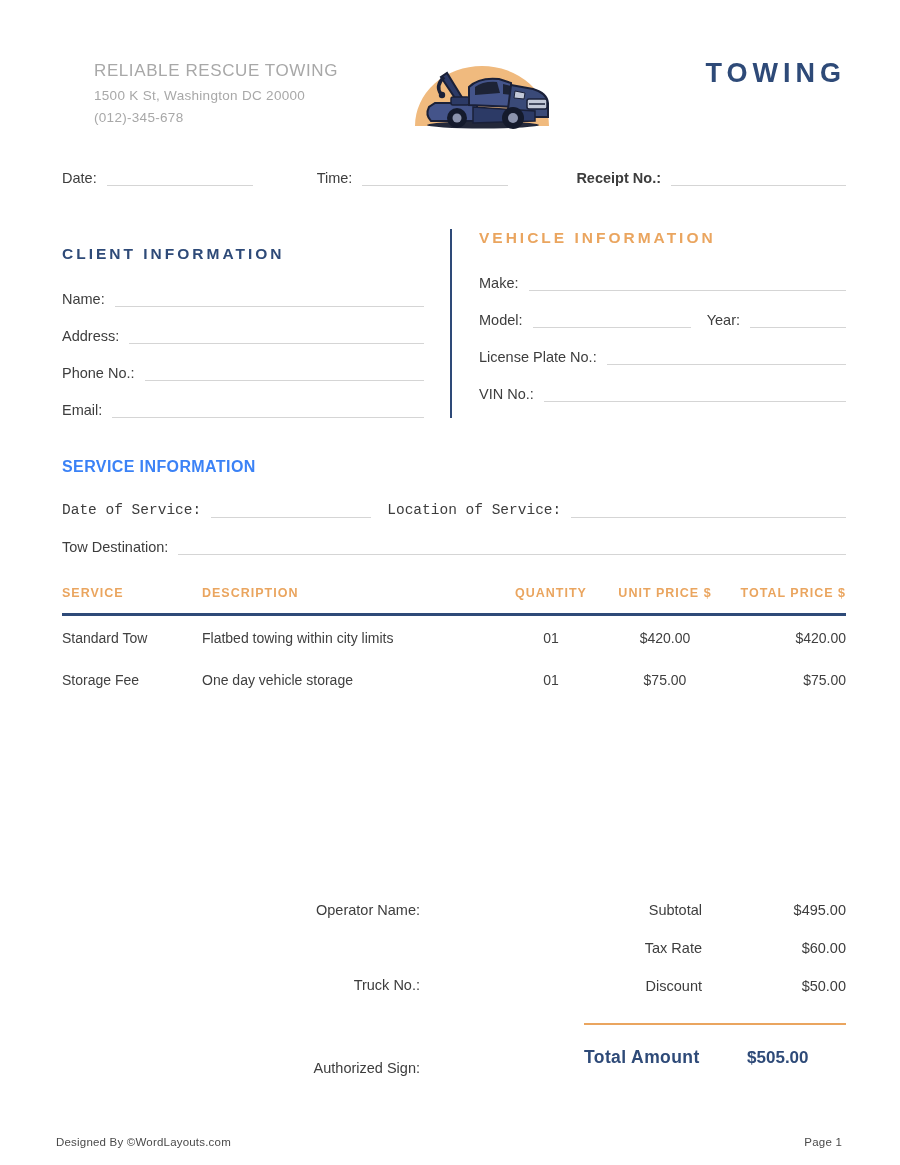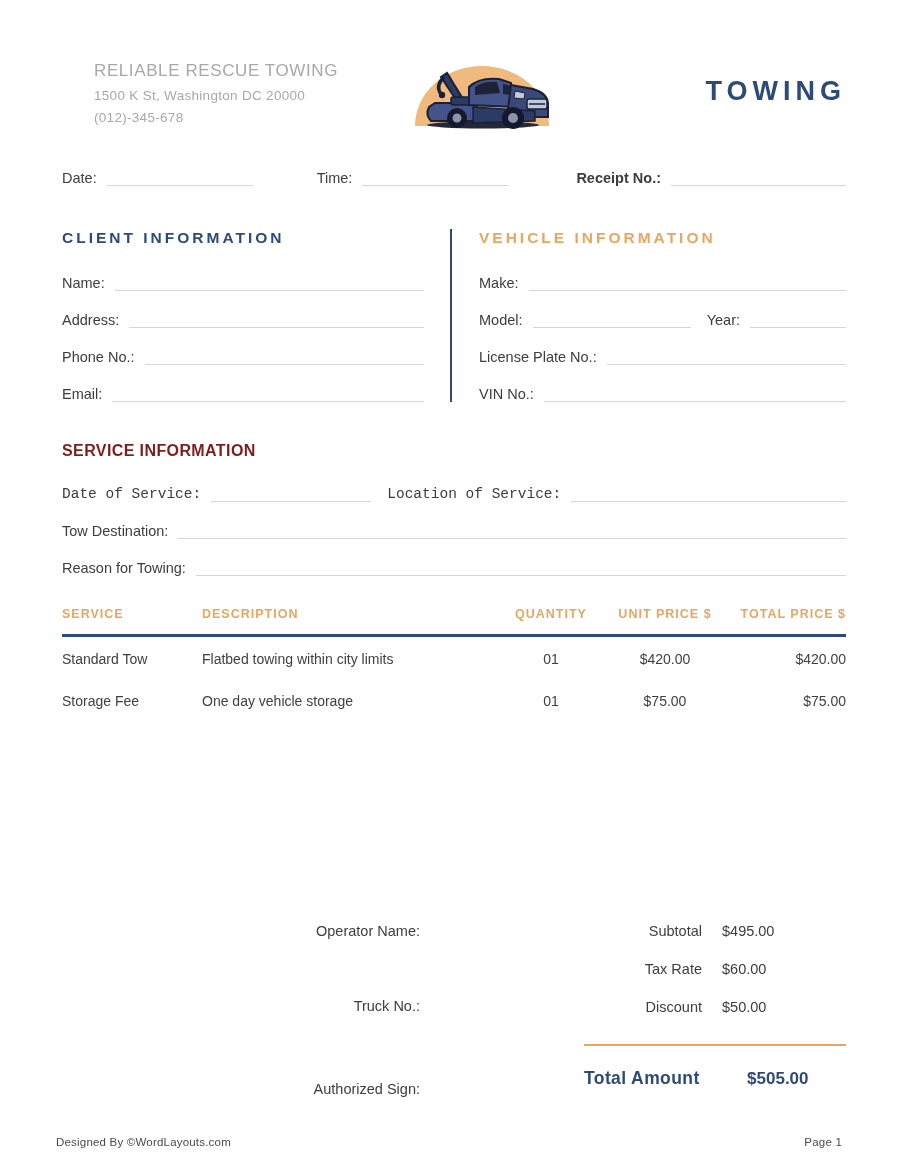--- a/index.html
+++ b/index.html
@@ -6,68 +6,68 @@
   html,body { background:#ffffff; }
   body { width:900px; font-family:"Liberation Sans", sans-serif; color:#3d3d3d; }
   .page { position:relative; width:900px; height:1165px; background:#fff; padding:55px 54px 0 62px; overflow:hidden; }
 
   
   .header { display:flex; justify-content:space-between; align-items:flex-start; }
   .company { padding-top:6px; color:#a8a8a8;margin-left:32px; }
   .company-name { font-size:17px; letter-spacing:0.6px; }
   .company-line { font-size:13.5px; margin-top:7px; letter-spacing:0.3px; }
   .logo { width:150px; height:78px; flex:0 0 auto; margin-right:80px; }
-  .doc-title { text-align:right; padding-top:3px;margin-top:18px; }
+  .doc-title { text-align:right; padding-top:3px; }
   .doc-title-1 { font-size:27px; font-weight:bold; color:#2e4a78; letter-spacing:5px; }
   .doc-title-2 { font-size:27px; font-weight:bold; color:#eaa55f; letter-spacing:7px; margin-top:7px; }
 
   
   .meta-row { margin-top:37px; display:flex; align-items:flex-end; font-size:14.5px; }
   .meta-item { display:flex; align-items:flex-end; }
   .wline { border-bottom:1px solid #d5d5d5; height:15px; }
   .meta-item .wline { margin-left:10px; }
   .w-date { width:146px; } .w-time { width:146px; }
   .meta-gap1 { width:64px; } .meta-gap2 { width:68px; }
   .meta-receipt { flex:1;font-weight:bold; } .meta-receipt .wline { flex:1; }
 
   
   .two-col { margin-top:43px; display:flex; }
-  .col-left { width:388px; padding-right:26px; }
+  .col-left { width:388px; padding-right:26px;margin-top:16px; }
   .col-right { flex:1; border-left:2px solid #2e4a78; padding-left:27px; }
   .sec-heading { font-size:15.5px; font-weight:bold; letter-spacing:3px; }
   .blue { color:#2e4a78; } .orange { color:#eaa55f; }
   .field { display:flex; align-items:flex-end; margin-top:21px; font-size:14.5px; white-space:nowrap; }
   .field .wline { flex:1; margin-left:10px; }
   .field .wline-fixed { flex:0 0 auto; }
   .sub-label { margin-left:16px; }
 
   
   .service-sec { margin-top:40px; }
-  .sec-heading-tight { font-size:16px; font-weight:bold; letter-spacing:0.4px; color:#7f1d1d; }
+  .sec-heading-tight { font-size:16px; font-weight:bold; letter-spacing:0.4px; color:#3b82f6; }
   .w-dos { width:160px; flex:0 0 160px; }
   .w-year { width:96px; flex:0 0 96px; }
 
   
   .tbl { margin-top:31px; font-size:14px; }
   .tbl-header { display:flex; align-items:flex-end; color:#eaa55f; font-weight:bold; font-size:12.5px; letter-spacing:1px; padding-bottom:13px; border-bottom:3px solid #2e4a78; }
   .tbl-row { display:flex; padding-top:14px; padding-bottom:12px; color:#404040; }
   .c1 { width:140px; } .c2 { width:294px; } .c3 { width:110px; text-align:center; }
   .c4 { width:118px; text-align:center; } .c5 { width:122px; text-align:right; }
 
   .big-spacer { height:202px; }
 
   
   .bottom { display:flex; align-items:flex-start; }
   .sign-col { width:358px; font-size:14.5px; }
   .sign-col .field { margin-top:0;flex-direction:column; }
   .sign-gap1 { height:58px; } .sign-gap2 { height:66px; }
   .totals-col { margin-left:auto; width:262px; font-size:14.5px; }
   .t-row { display:flex; align-items:baseline; margin-bottom:22px; }
   .t-label { width:118px; text-align:right; }
-  .t-value { flex:1; text-align:left;margin-left:20px; }
+  .t-value { flex:1; text-align:right;margin-left:20px; }
   .t-divider { border-top:2px solid #eaa55f; margin-top:29px; }
   .total-row { display:flex; align-items:baseline; margin-top:22px; font-weight:bold; color:#2e4a78; }
   .total-label { font-size:17.5px; letter-spacing:0.4px; }
   .total-value { flex:1; text-align:center; font-size:17px; padding-left:10px; }
 
   
   .footer { position:absolute; left:56px; right:58px; bottom:17px; display:flex; justify-content:space-between; font-size:11.5px; color:#4a4a4a; letter-spacing:0.2px; }
 </style>
 </head>
 <body>
@@ -182,24 +182,20 @@
     <div class="field" style="margin-top:26px;font-family:Liberation Mono, monospace;">
       <span>Date of Service:</span>
       <span class="wline wline-fixed w-dos" style="margin-left:10px;"></span>
       <span class="sub-label">Location of Service:</span>
       <span class="wline"></span>
     </div>
     <div class="field">
       <span>Tow Destination:</span>
       <span class="wline"></span>
     </div>
-    <div class="field">
-      <span>Reason for Towing:</span>
-      <span class="wline"></span>
-    </div>
   </div>
 
   <div class="tbl">
     <div class="tbl-header">
       <div class="c1">SERVICE</div>
       <div class="c2">DESCRIPTION</div>
       <div class="c3">QUANTITY</div>
       <div class="c4">UNIT PRICE $</div>
       <div class="c5">TOTAL PRICE $</div>
     </div>

